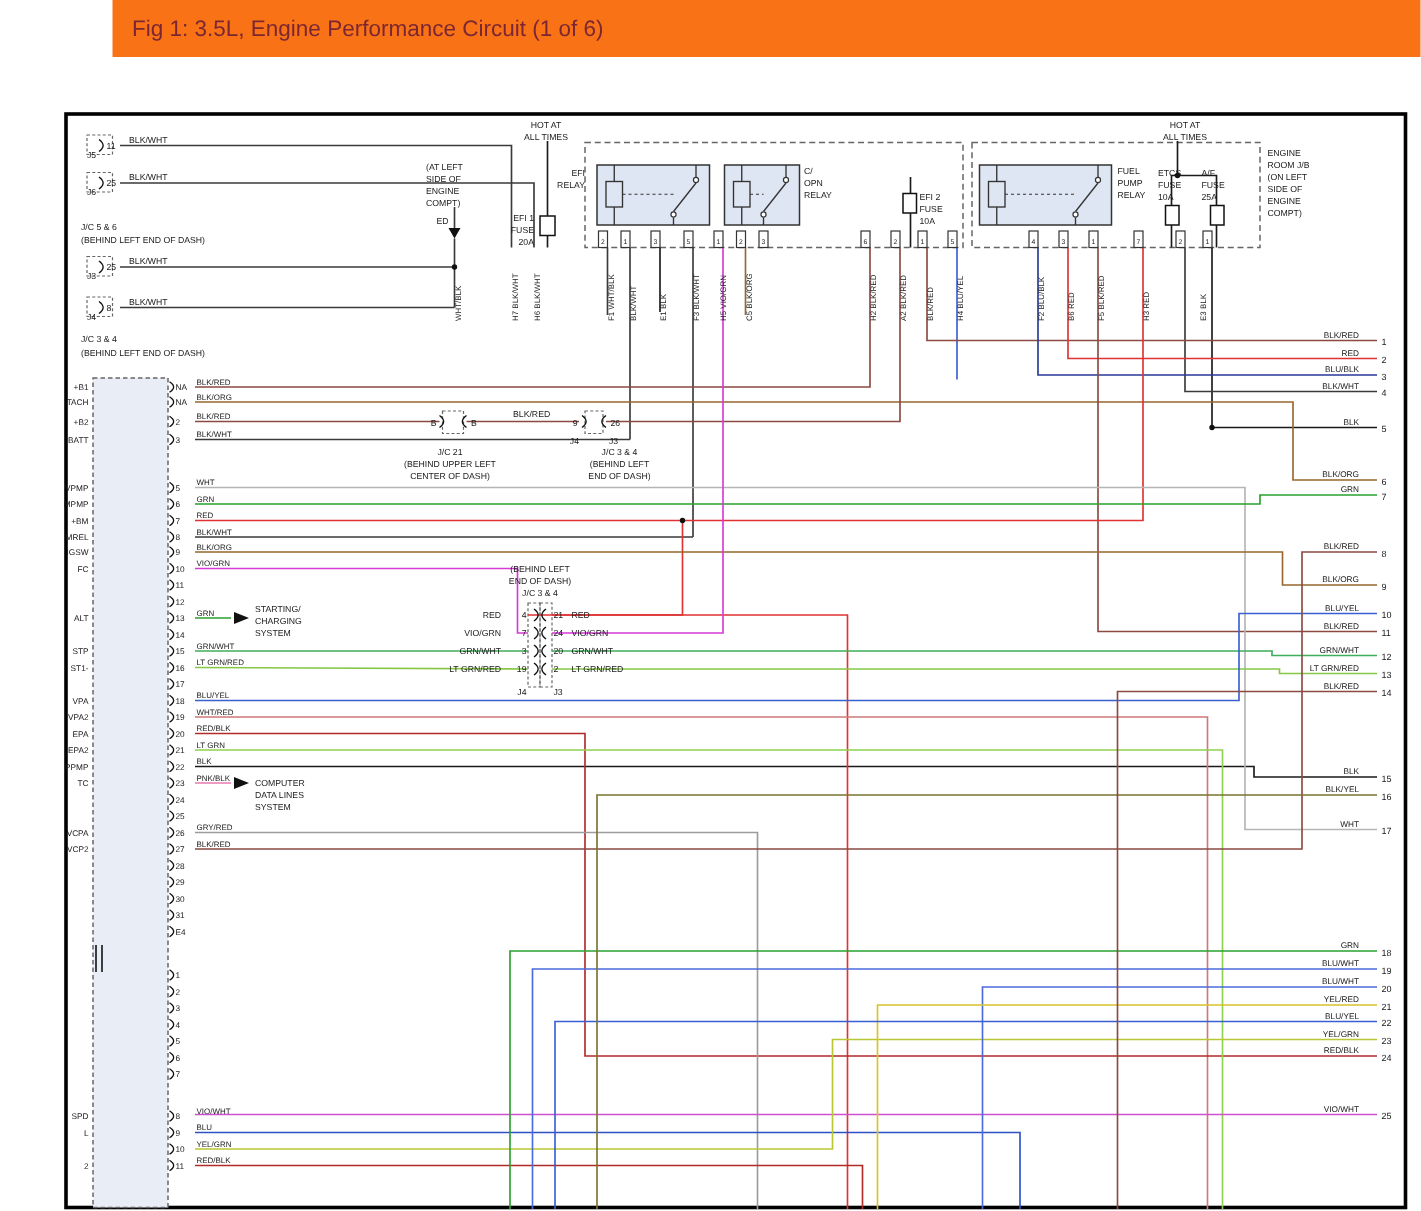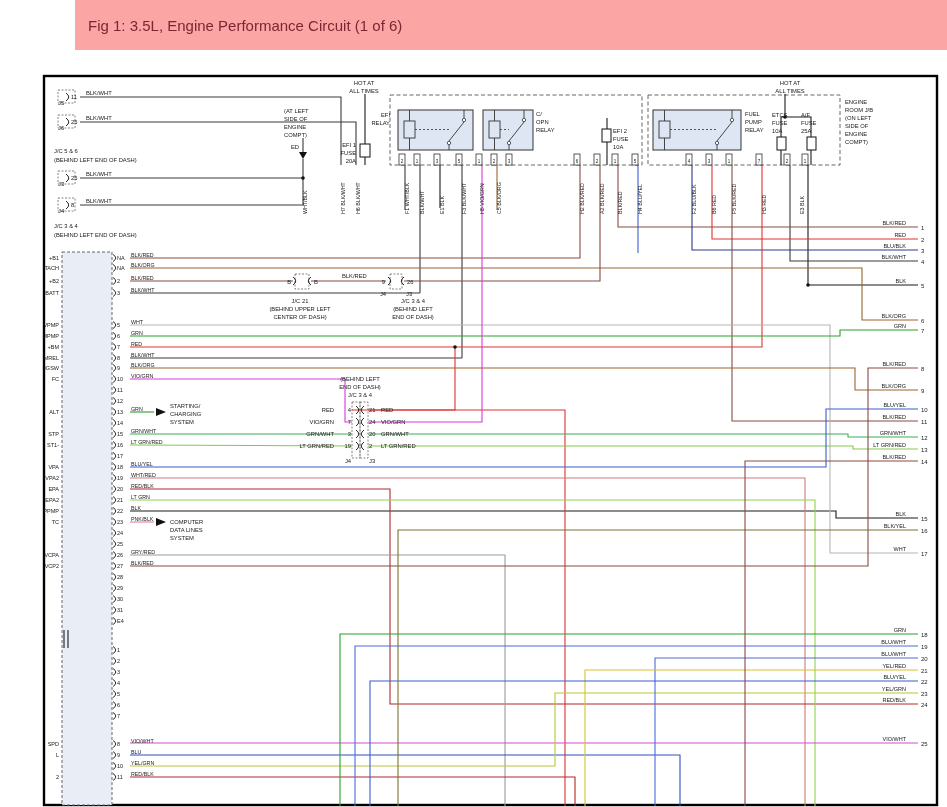--- a/index.html
+++ b/index.html
@@ -1,17 +1,17 @@
 <!DOCTYPE html>
 <html><head>
 <meta charset="utf-8">
 <style>
   html,body{margin:0;padding:0;background:#fff;width:947px;height:807px;overflow:hidden;
             font-family:"Liberation Sans",sans-serif;}
-  .titlebar{position:absolute;left:75px;top:0;right:0;height:50px;background:#fca5a5;
+  .titlebar{position:absolute;left:75px;top:0;right:0;height:38px;background:#f97316;
             display:flex;align-items:center;z-index:5;text-align:center;}
   .titlebar span{margin-left:13px;font-size:15px;color:#7b2733;}
   svg{position:absolute;left:0;top:0;}
   svg text{font-family:"Liberation Sans",sans-serif;}
 </style>
 </head>
 <body>
 
 <div class="titlebar">
   <span>Fig 1: 3.5L, Engine Performance Circuit (1 of 6)</span>

